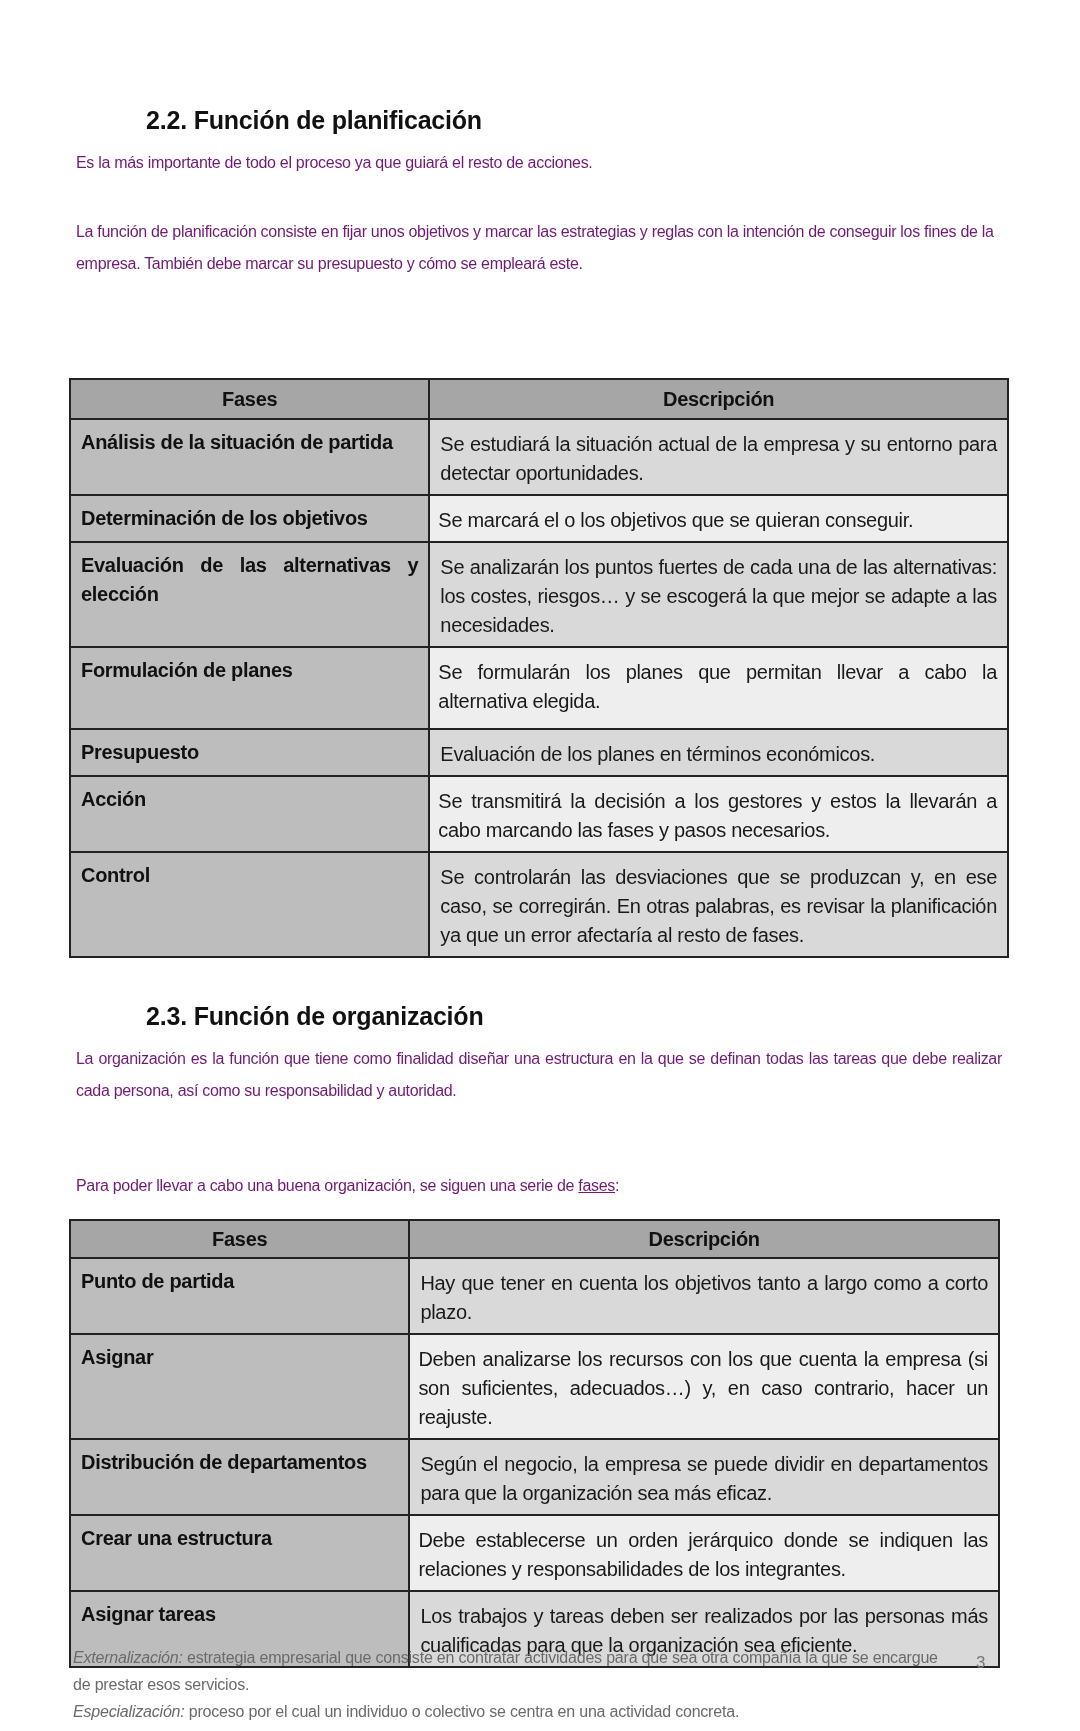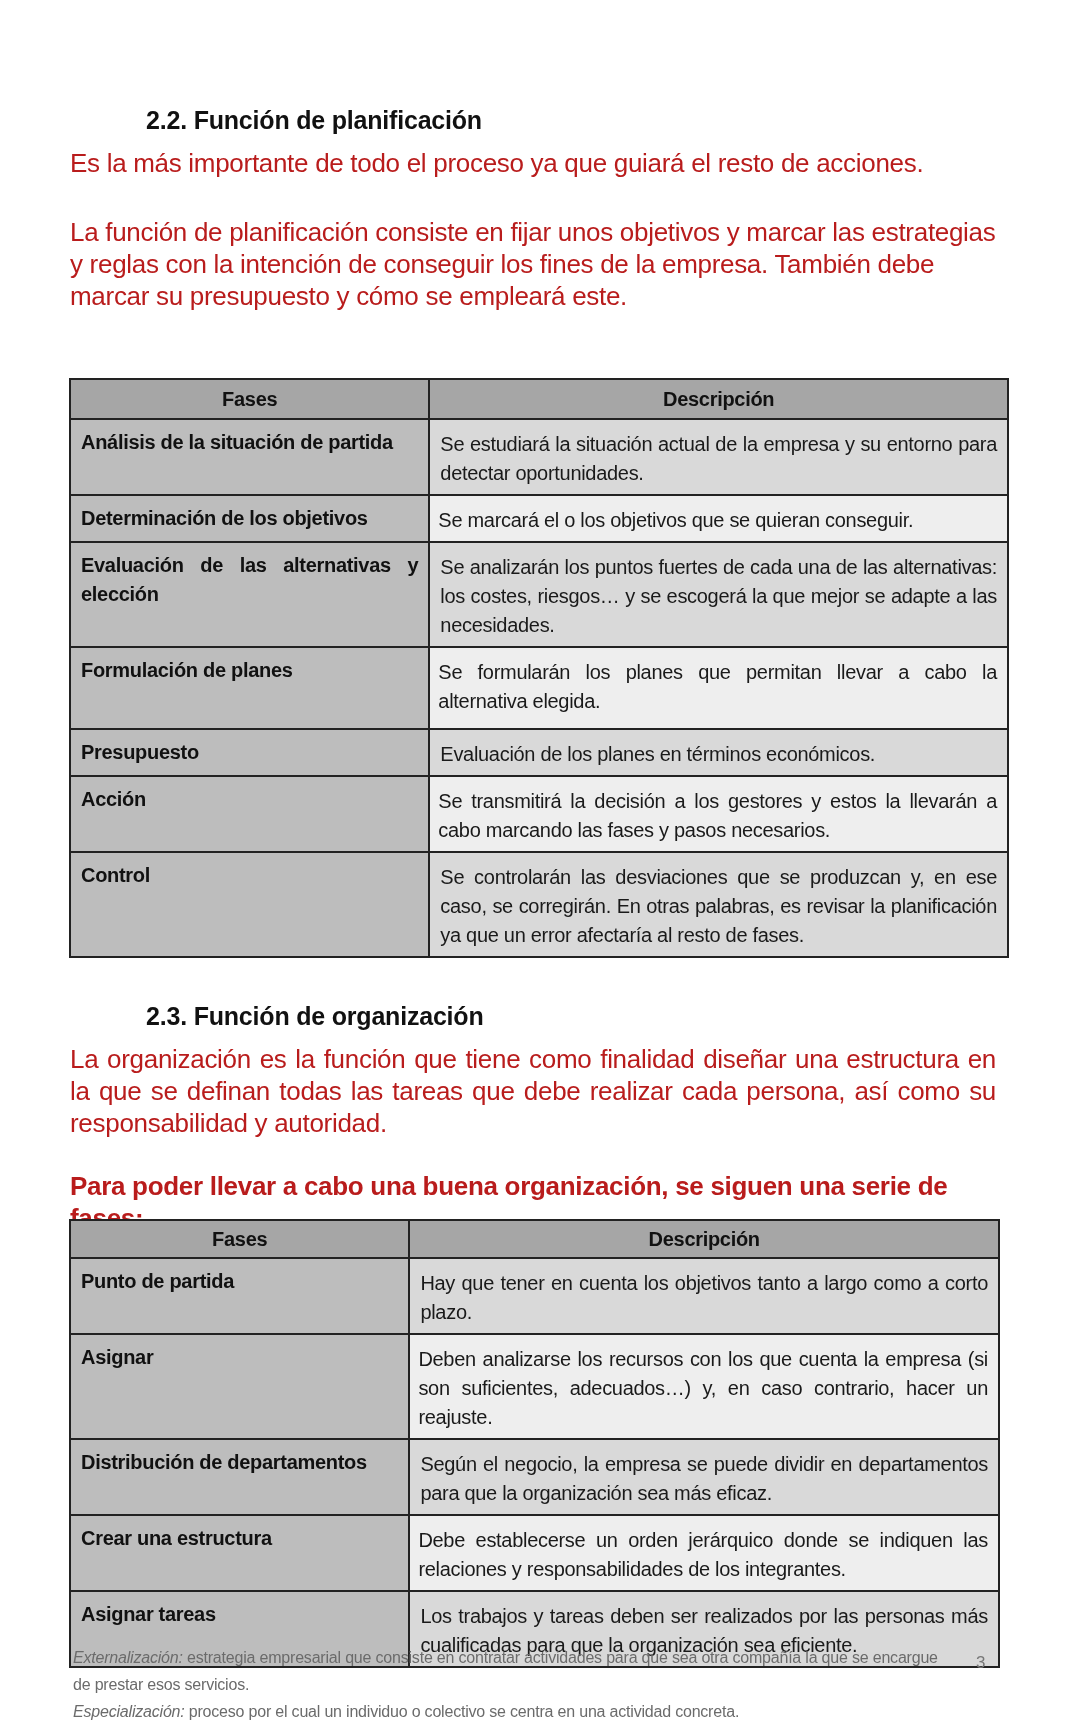--- a/index.html
+++ b/index.html
@@ -24,25 +24,25 @@
     .heading {
       position: absolute;
       left: 146px;
       font-weight: bold;
       font-size: 25px;
       color: #111;
       letter-spacing: -0.2px;
     }
     .para {
       position: absolute;
-      left: 70px;
+      left: 76px;
       width: 926px;
-      font-size: 26px;
+      font-size: 16px;
       line-height: 32px;
-      color: #b91c1c;
+      color: #701a75;
       letter-spacing: -0.3px;
     }
     .justify { text-align: justify; }
     .ul { text-decoration: underline; }
 
     table.phases {
       position: absolute;
       left: 69px;
       border-collapse: collapse;
       border: 2px solid #222;
@@ -151,21 +151,21 @@
         <td class="phase">Control</td>
         <td class="desc">Se controlarán las desviaciones que se produzcan y, en ese caso, se corregirán. En otras palabras, es revisar la planificación ya que un error afectaría al resto de fases.</td>
       </tr>
     </tbody>
   </table>
 
   <div class="heading" style="top:1002px;">2.3. Función de organización</div>
 
   <div class="para justify" style="top:1043px;">La organización es la función que tiene como finalidad diseñar una estructura en la que se definan todas las tareas que debe realizar cada persona, así como su responsabilidad y autoridad.</div>
 
-  <div class="para" style="top:1170px;font-weight:bold;">
+  <div class="para" style="top:1170px;">
     <span>Para poder llevar a cabo una buena organización, se siguen una serie de </span><span class="ul">fases</span><span>:</span>
   </div>
 
   <table class="phases" style="top:1219px; width:931px;">
     <colgroup>
       <col style="width:340px;">
       <col style="width:591px;">
     </colgroup>
     <thead>
       <tr>

